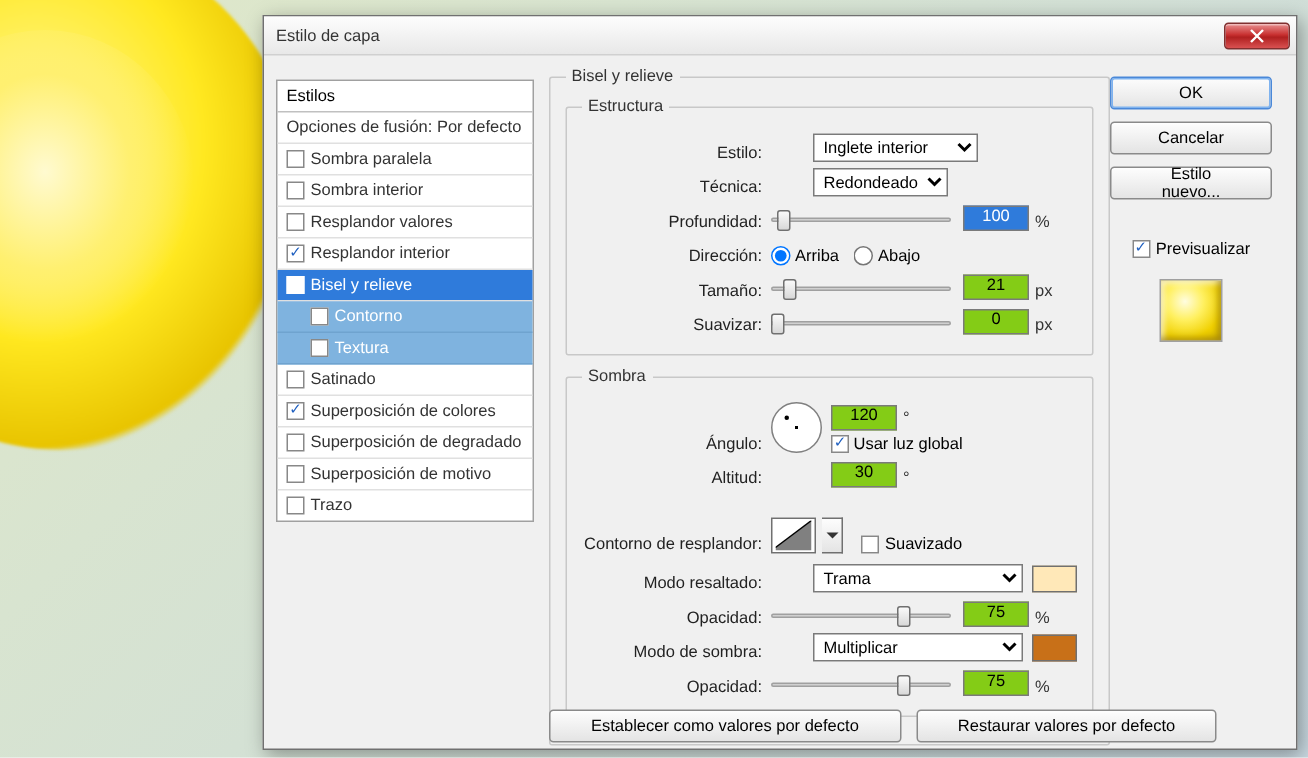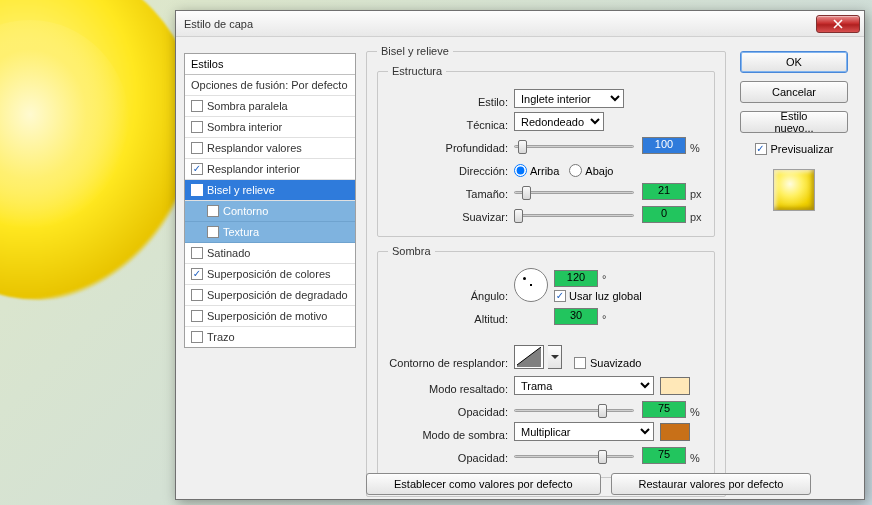--- a/index.html
+++ b/index.html
@@ -26,22 +26,22 @@
   .chk.sel { border-color: #fff; }
   .chk.checked::after { content: "✓"; font-size: 10px; color: #2060c0; line-height: 1; }
   .chk.sel.checked::after { color: #fff; }
 
   
   .mid { position: absolute; left: 182px; top: 0; width: 360px; }
   fieldset { border: 1px solid #c8c8c8; border-radius: 2px; margin: 0 0 8px 0; padding: 8px 10px 10px 10px; }
   legend { padding: 0 4px; color: #333; }
   .row { display: flex; align-items: flex-end; margin: 3px 0; min-height: 20px; }
   .lbl { width: 126px; text-align: right; padding-right: 6px; color: #222; }
-  select { height: 19px; border: 1px solid #7a7a7a; background: #fff; padding: 0 2px; }
-  .num { width: 44px; height: 17px; border: 1px solid #7a7a7a; background: #22c55e; text-align: center; }
+  select { height: 19px; border: 1px solid #7a7a7a; background: #fff; padding: 0 2px; margin-left: 28px; }
+  .num { width: 44px; height: 17px; border: 1px solid #7a7a7a; background: #84cc16; text-align: center; }
   .num.selblue { background: #2f7bdb; color: #fff; }
   .unit { margin-left: 4px; color: #333; }
   .slider { position: relative; width: 120px; height: 16px; margin-right: 8px; }
   .slider .track { position: absolute; left: 0; right: 0; top: 7px; height: 3px; background: #d0d0d0; border: 1px solid #a0a0a0; border-radius: 2px; }
   .slider .thumb { position: absolute; top: 2px; width: 9px; height: 14px; background: linear-gradient(#fafafa,#d8d8d8); border: 1px solid #707070; border-radius: 2px; }
   input[type=radio] { margin: 0 3px 0 0; }
   .radio-lbl { margin-right: 10px; }
 
   .angle-dial { width: 34px; height: 34px; border: 1px solid #808080; border-radius: 50%; background: #fff; position: relative; margin-right: 6px; }
   .angle-dial .cross { position: absolute; left: 50%; top: 50%; width: 2px; height: 2px; background: #000; transform: translate(-50%,-50%); }
@@ -54,21 +54,21 @@
 
   .color-sw { width: 30px; height: 18px; border: 1px solid #707070; margin-left: 6px; }
 
   .btn { height: 22px; padding: 0 27px; background: linear-gradient(#fdfdfd,#e4e4e4); border: 1px solid #8a8a8a; border-radius: 3px; cursor: pointer; display: inline-flex; align-items: center; justify-content: center; box-shadow: inset 0 1px 0 rgba(255,255,255,.6); }
   .bottom-btns { position: absolute; left: 182px; top: 428px; display: flex; gap: 10px; }
 
   
   .right { position: absolute; left: 556px; top: 6px; width: 108px; display: flex; flex-direction: column; gap: 8px; align-items: stretch; }
   .right .btn { width: 100%; }
   .ok-btn { border-color: #4a88d8; box-shadow: inset 0 0 0 1px #7fb3ef, inset 0 1px 0 rgba(255,255,255,.6); }
-  .preview-chk { display: flex; align-items: center; gap: 4px; justify-content: center; margin-top: 2px; }
+  .preview-chk { display: flex; align-items: center; gap: 4px; justify-content: center; margin-top: 19px; }
   .preview-sw { width: 42px; height: 42px; margin: 6px auto 0 auto; border: 1px solid #a0a0a0; background: radial-gradient(circle at 40% 35%, #fffde0 0%, #fff060 35%, #f0d000 70%, #d0b000 100%); box-shadow: inset -2px -2px 4px rgba(120,90,0,.5), inset 2px 2px 4px rgba(255,255,255,.8); }
 </style>
 </head>
 <body>
 
 <div class="bg-circle"></div>
 <div class="bg-circle2"></div>
 
 <div class="dialog">
   <div class="titlebar">

